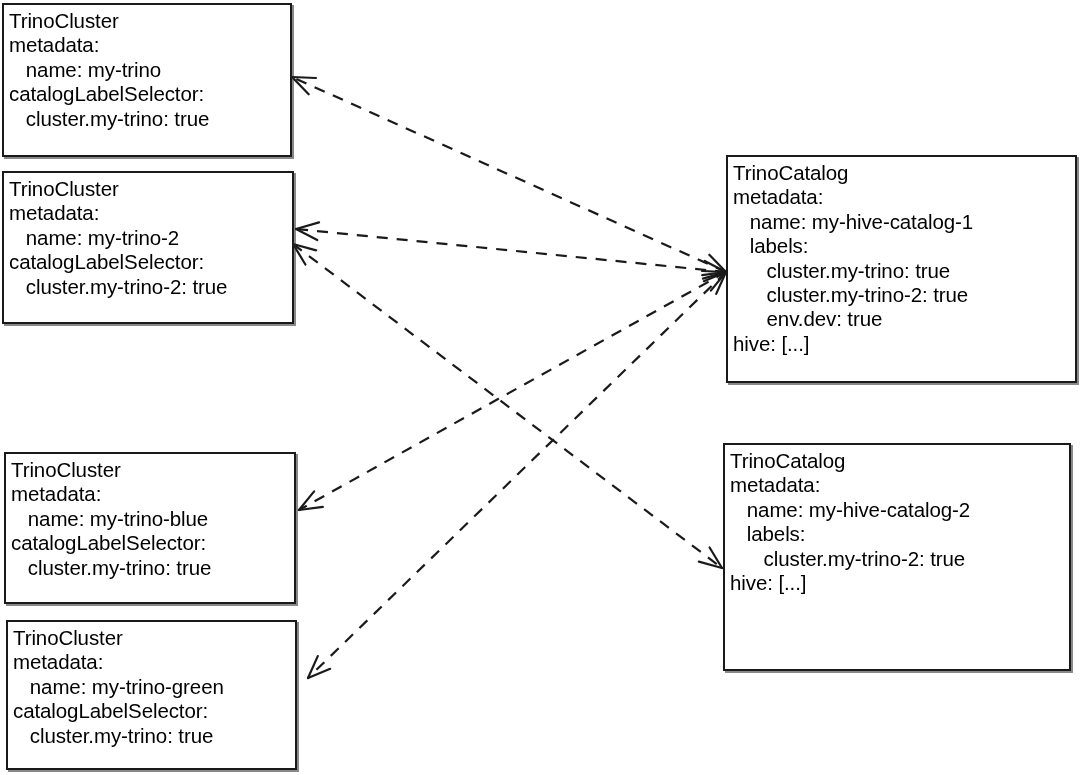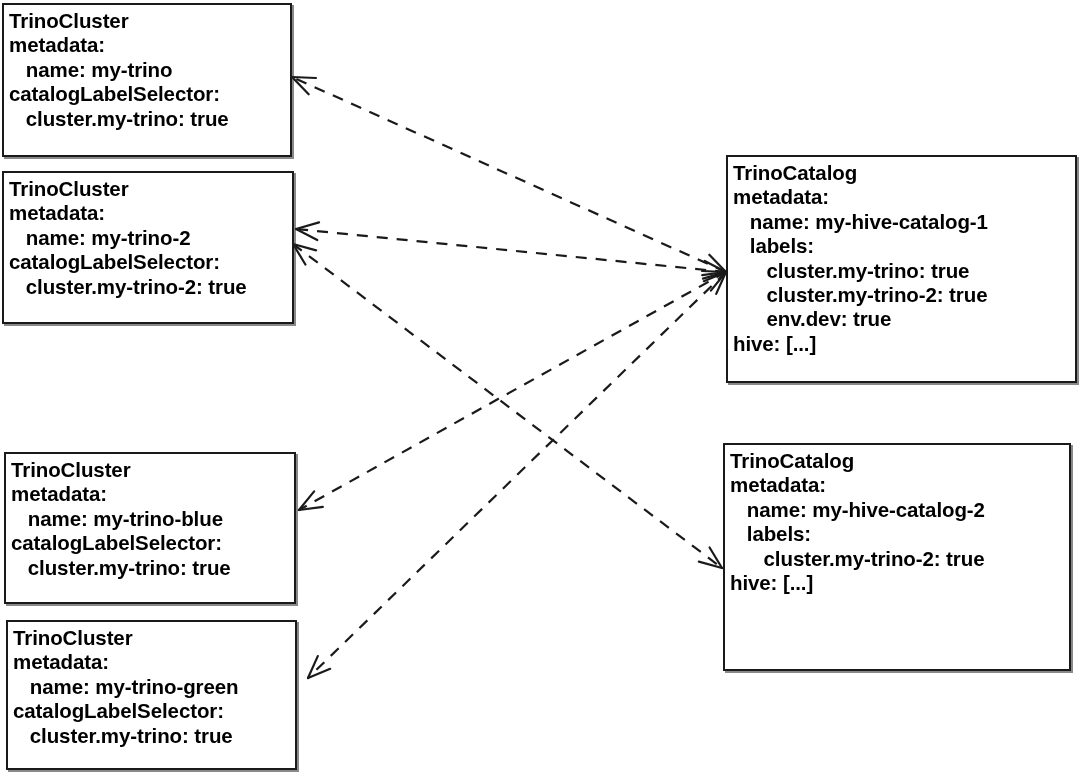--- a/index.html
+++ b/index.html
@@ -33,21 +33,20 @@
     z-index: 2;
   }
   .node-text {
     margin: 0;
     white-space: pre;
     font-family: "Liberation Sans", sans-serif;
     font-size: 20.5px;
     line-height: 24.4px;
     color: #000000;
     letter-spacing: -0.1px;
-    font-weight: bold;
   }
 </style>
 </head>
 <body>
 
 <div id="canvas">
 
   <svg id="edges" viewBox="0 0 1082 775" xmlns="http://www.w3.org/2000/svg">
       <g>
         <line x1="726" y1="272" x2="292" y2="77" stroke="#1a1a1a" stroke-width="2.2" stroke-dasharray="11 9"></line>

